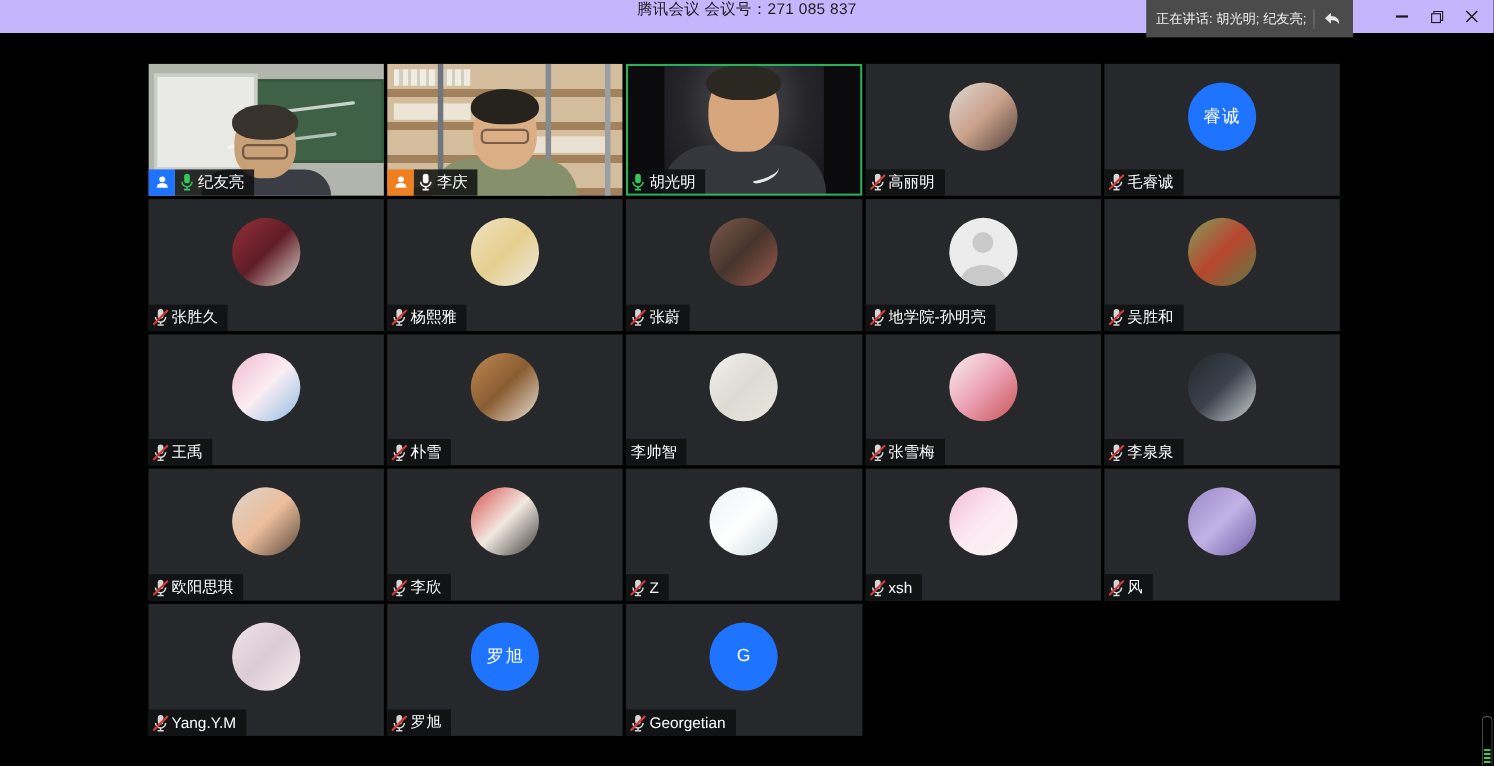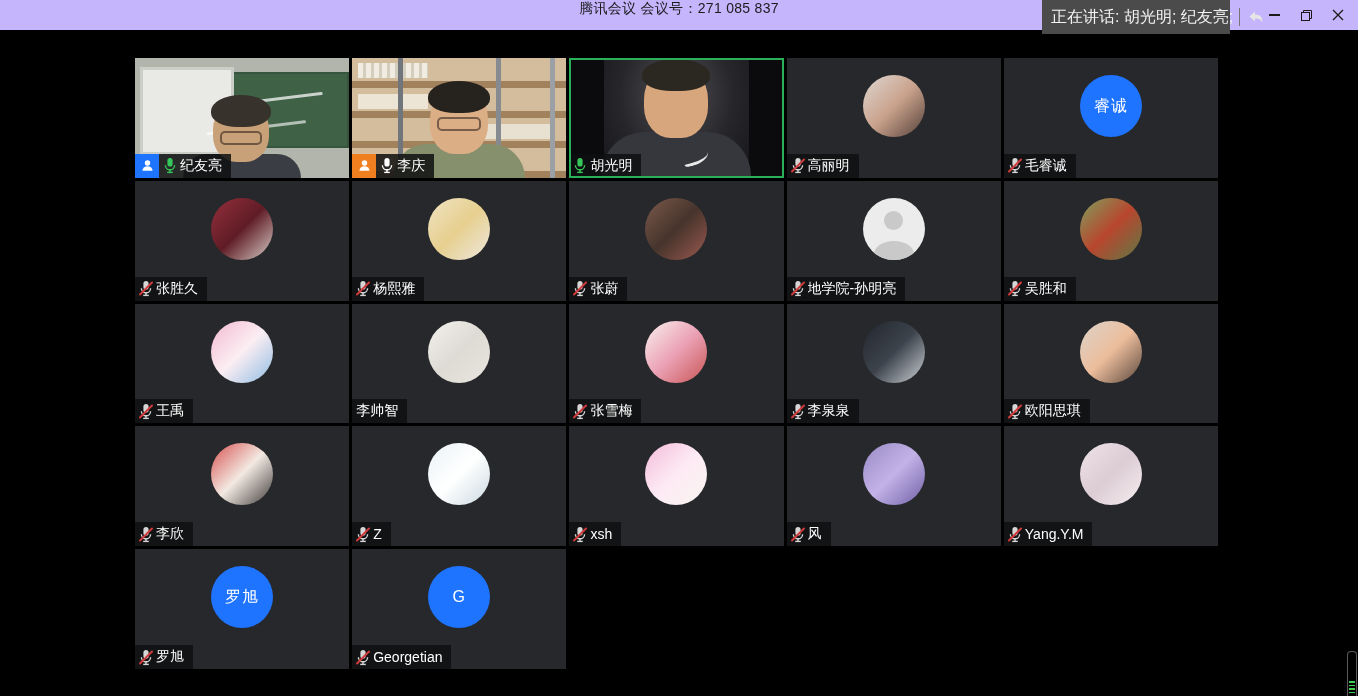--- a/index.html
+++ b/index.html
@@ -12,21 +12,21 @@
             display:flex;justify-content:center;z-index:3}
   .title{font-size:14px;color:#1b1b1b;letter-spacing:.3px}
   .win-controls{position:absolute;right:4px;top:0;height:30px;display:flex;z-index:6}
   .win-btn{width:32px;height:30px;display:flex;align-items:center;justify-content:center;cursor:default}
   .ic-min{display:block;width:11px;height:2px;background:#1a1a1a}
   .win-btn svg{display:block}
 
   
   .banner{position:absolute;left:1042px;top:0;width:188px;height:34px;background:#4b4b4b;
           display:flex;align-items:center;z-index:5;box-sizing:border-box;padding:0 6px 0 9px}
-  .banner-text{font-size:16px;color:#f2f2f2;white-space:nowrap}
+  .banner-text{font-size:12px;color:#f2f2f2;white-space:nowrap}
   .banner-divider{width:1px;height:18px;background:#757575;margin:0 7px 0 6px;flex:none}
   .banner-arrow{flex:none}
 
   
   .grid{position:absolute;left:135px;top:58px;width:1083px;height:611px;background:#000;
         display:grid;grid-template-columns:repeat(5,1fr);grid-template-rows:repeat(5,1fr);gap:3px}
   .tile{position:relative;background:#26282b;overflow:hidden}
   .tile.speaking::after{content:"";position:absolute;inset:0;border:2px solid #2bb05a;z-index:10;pointer-events:none}
 
   
@@ -355,20 +355,38 @@
           <path d="M2.4 8.2 a4.6 4.6 0 0 0 9.2 0" fill="none" stroke="currentColor" stroke-width="1.4"></path>
           <line x1="7" y1="12.8" x2="7" y2="15" stroke="currentColor" stroke-width="1.4"></line>
           <line x1="4.2" y1="15.4" x2="9.8" y2="15.4" stroke="currentColor" stroke-width="1.4"></line>
         </svg>
       </span>
       <span class="name">王禹</span>
     </div>
   </div>
       <div class="tile">
 
+    <div class="avatar avatar--photo" style="background: linear-gradient(135deg, rgb(191, 138, 80), rgb(138, 92, 50), rgb(233, 225, 214));">
+      
+    </div>
+
+    <div class="namebar">
+      <span class="mic mic--muted">
+        <svg viewBox="0 0 14 17">
+          <rect x="4.4" y="1" width="5.2" height="8.6" rx="2.6" fill="currentColor"></rect>
+          <path d="M2.4 8.2 a4.6 4.6 0 0 0 9.2 0" fill="none" stroke="currentColor" stroke-width="1.4"></path>
+          <line x1="7" y1="12.8" x2="7" y2="15" stroke="currentColor" stroke-width="1.4"></line>
+          <line x1="4.2" y1="15.4" x2="9.8" y2="15.4" stroke="currentColor" stroke-width="1.4"></line>
+        </svg>
+      </span>
+      <span class="name">朴雪</span>
+    </div>
+  </div>
+      <div class="tile">
+
     <div class="avatar avatar--photo" style="background: linear-gradient(135deg, rgb(244, 242, 239), rgb(222, 218, 212), rgb(233, 229, 223));">
       
     </div>
 
     <div class="namebar">
 
       <span class="name">李帅智</span>
     </div>
   </div>
       <div class="tile">

